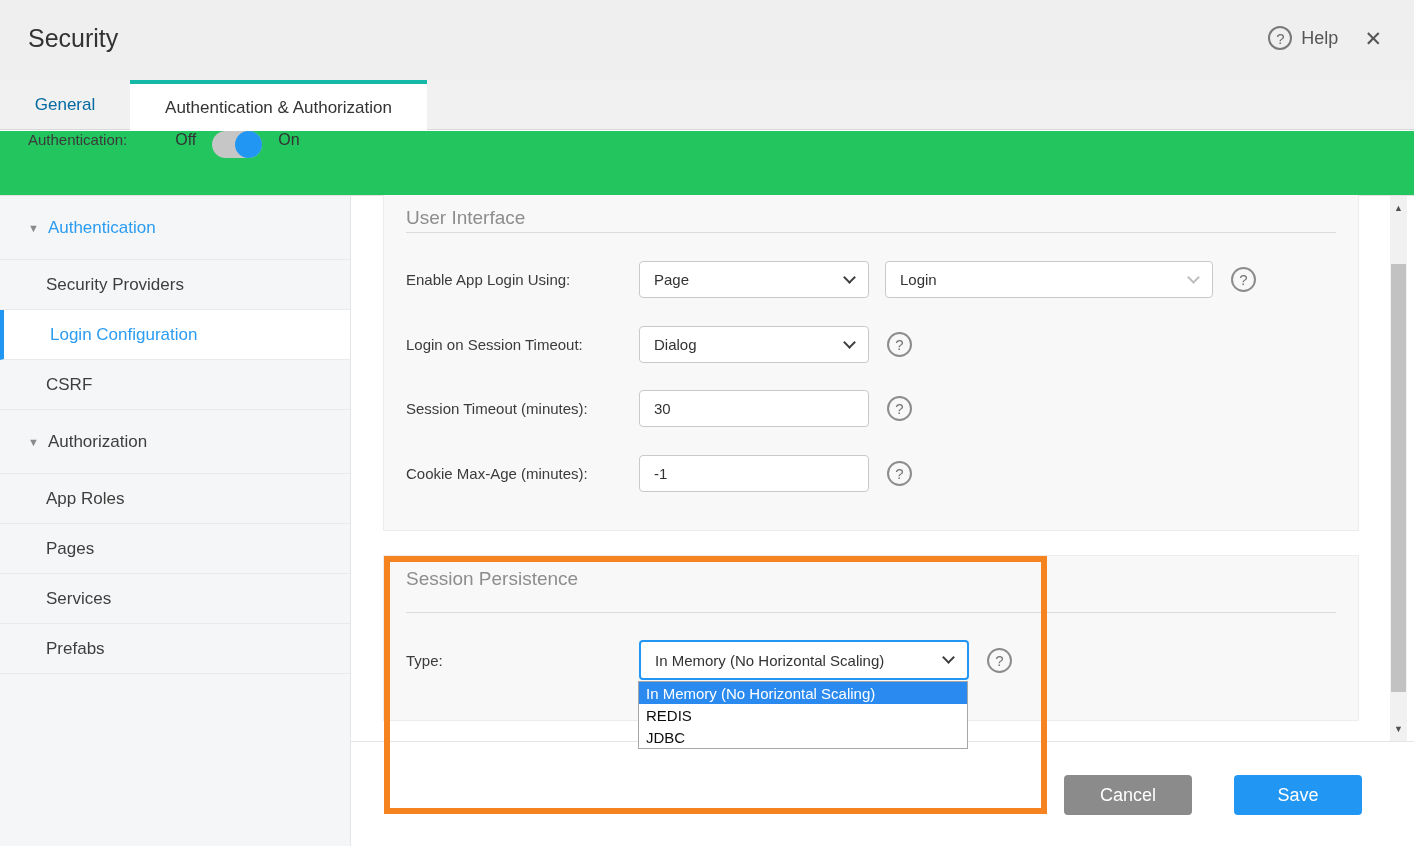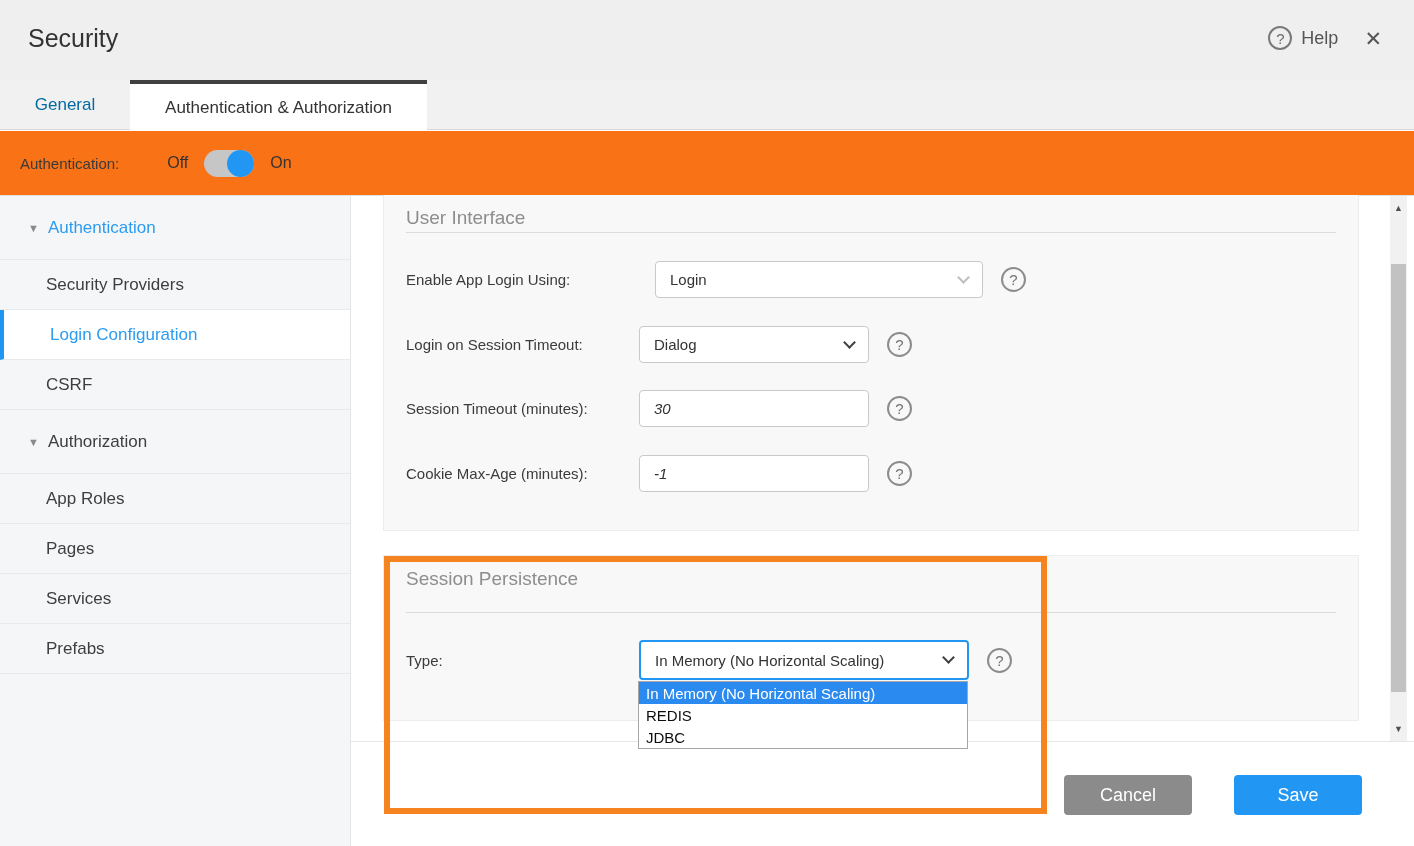--- a/index.html
+++ b/index.html
@@ -19,28 +19,28 @@
     display:flex; align-items:center; justify-content:center; font-size:15px; color:#6b6b6b;
   }
   .close-btn{ font-size:21px; color:#555; margin-left:26px; cursor:pointer; line-height:1; }
 
   
   .tabbar{ position:absolute; left:0; top:80px; width:1414px; height:50px; background:#F1F1F1; }
   .tabline{ position:absolute; left:0; top:129px; width:1414px; height:1px; background:#D9D9D9; z-index:1; }
   .tab{ position:absolute; top:80px; height:50px; display:flex; align-items:center; justify-content:center; font-size:17px; cursor:pointer; }
   .tab-general{ left:0; width:130px; color:#0369a1; z-index:0; }
   .tab-active{
-    left:130px; width:297px; background:#fff; border-top:4px solid #404040;
+    left:130px; width:297px; background:#fff; border-top:4px solid #14b8a6;
     color:#333; z-index:2; height:51px;
   }
 
   
   .togglerow{
-    position:absolute; left:0; top:131px; width:1414px; height:65px; background:#f97316;
-    border-bottom:1px solid #E2E2E2; display:flex; align-items:center;
+    position:absolute; left:0; top:131px; width:1414px; height:65px; background:#22c55e;
+    border-bottom:1px solid #E2E2E2; display:flex; padding-left:8px;
   }
   .auth-label{ margin-left:20px; font-size:15px; color:#3a3a3a; }
   .off-label{ margin-left:48px; font-size:16px; color:#333; }
   .toggle{ position:relative; margin-left:16px; width:50px; height:27px; background:#C6C6C6; border-radius:14px; cursor:pointer; }
   .toggle-knob{ position:absolute; right:0; top:0; width:27px; height:27px; border-radius:50%; background:#2196F3; }
   .on-label{ margin-left:16px; font-size:16px; color:#333; }
 
   
   .sidebar{
     position:absolute; left:0; top:196px; width:351px; height:650px;
@@ -72,21 +72,21 @@
   }
   .select{ justify-content:space-between; cursor:pointer; }
   .w230{ width:230px; }
   .w328{ width:328px; margin-left:16px; }
   .chev{
     width:9px; height:9px; border-right:2px solid #3f3f3f; border-bottom:2px solid #3f3f3f;
     transform:rotate(45deg); margin-top:-5px; flex:0 0 auto;
   }
   .chev-dim{ border-color:#BDBDBD; }
   .tinput{ width:230px; font-family:"Liberation Sans", sans-serif; }
-  input.tinput{ display:inline-block; line-height:35px;font-style:italic; }
+  input.tinput{ display:inline-block; line-height:35px; }
   .help-icon{
     width:25px; height:25px; border:2px solid #8C8C8C; border-radius:50%;
     display:flex; align-items:center; justify-content:center;
     font-size:15px; color:#737373; margin-left:18px; flex:0 0 auto; cursor:pointer; background:#F8F8F8;
   }
   .sel-focused{ width:330px; height:40px; border:2px solid #2196F3; }
 
   
   .droplist{
     position:absolute; left:638px; top:681px; width:330px; height:68px;
@@ -179,20 +179,24 @@
       <span>Prefabs</span>
     </div>
   </div>
 
   <div class="card card-ui">
     <div class="card-title">User Interface</div>
     <div class="card-divider" style="top:37px;"></div>
 
     <div class="frow" style="top:66px;">
       <span class="flabel">Enable App Login Using:</span>
+      <div class="select w230">
+        <span>Page</span>
+        <span class="chev"></span>
+      </div>
       <div class="select w328">
         <span>Login</span>
         <span class="chev chev-dim"></span>
       </div>
       <span class="help-icon">?</span>
     </div>
 
     <div class="frow" style="top:131px;">
       <span class="flabel">Login on Session Timeout:</span>
       <div class="select w230">

